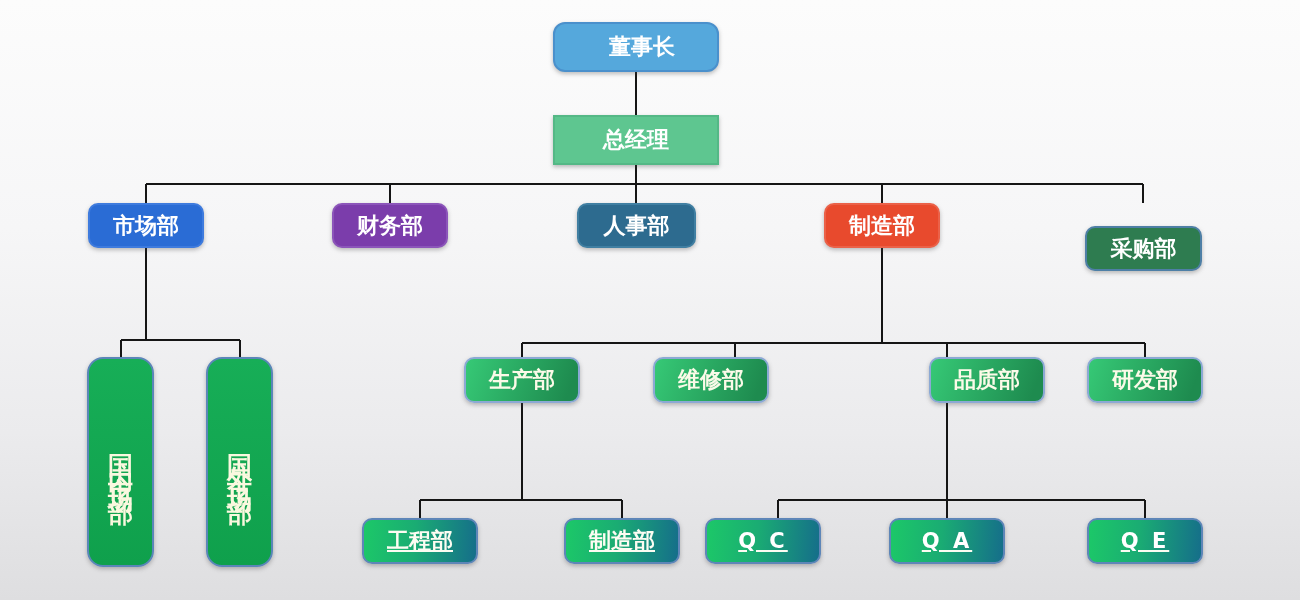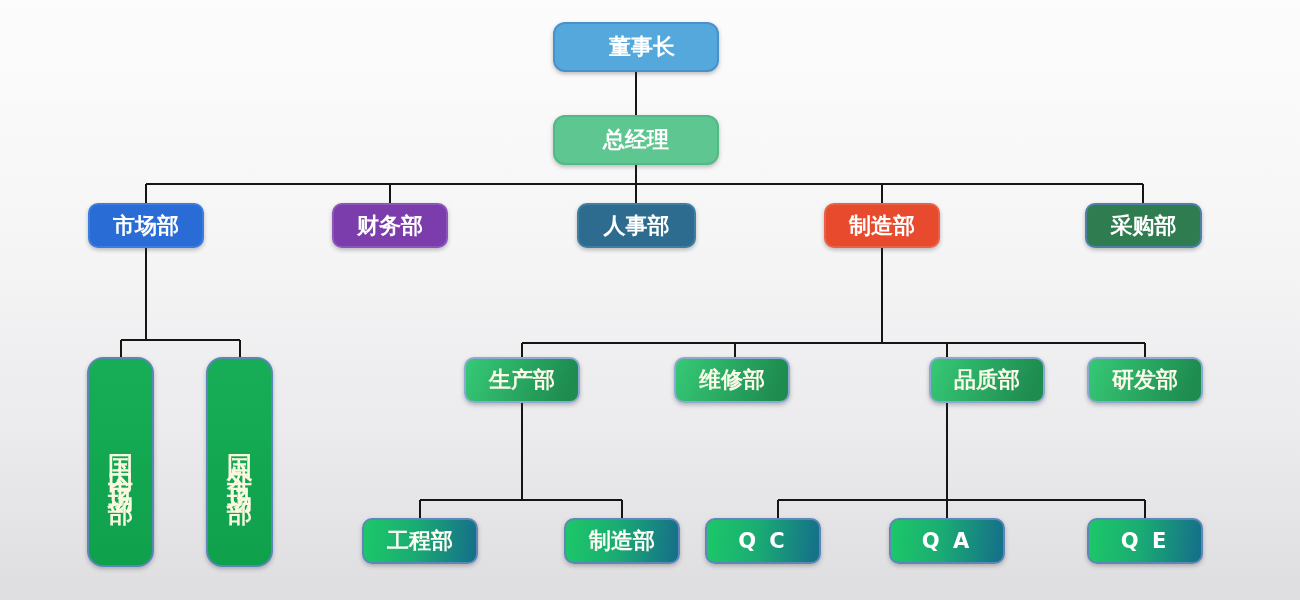--- a/index.html
+++ b/index.html
@@ -16,46 +16,46 @@
   .node{
     position:absolute;display:flex;align-items:center;justify-content:center;
     box-sizing:border-box;border-radius:10px;
     font-weight:bold;font-size:22px;color:#FFFFFF;
     box-shadow:0 2px 4px rgba(70,70,70,0.35);
     cursor:default;
   }
   .node .label{white-space:nowrap;}
   
   .n-chairman{background:#55A8DC;border:2px solid #4A90CC;border-radius:12px;padding-left:12px;}
-  .n-general_manager{background:#5EC690;border:2px solid #54B886;border-radius:12px;}
+  .n-general_manager{background:#5EC690;border:2px solid #54B886;border-radius:0;}
   
   .n-marketing{background:#2A6CD5;border:2px solid #3E7BDE;}
   .n-finance{background:#7B3DAB;border:2px solid #8C55BA;}
   .n-hr{background:#2D6B8F;border:2px solid #407FA2;}
   .n-manufacturing{background:#E84A2D;border:2px solid #EB6148;}
-  .n-purchasing{background:#2E7C50;border:2px solid #4E7FA6;}
+  .n-purchasing{background:#2E7C50;border:2px solid #4E7FA6;margin-top:23px;}
   
   .vnode{
     background:linear-gradient(180deg,#17AE57 0%,#0FA04C 100%);
     border:2px solid #5B86B8;border-radius:16px;
     color:#FAF8DF;
   }
   .vnode .label{
     writing-mode:vertical-rl;text-orientation:upright;
     font-size:25px;letter-spacing:11px;white-space:nowrap;
   }
   
   .gnode{
     background:linear-gradient(110deg,#36C976 0%,#1E8B4F 90%);
     border:2px solid #8CA9D4;color:#FBFAE8;
   }
   
   .tnode{
     background:linear-gradient(95deg,#1CC868 0%,#1AAC73 45%,#156E8A 100%);
-    border:2px solid #5E86B8;color:#FCFCF2;
+    border:2px solid #5E86B8;color:#FCFCF2;text-decoration:underline;
   }
   .tnode.latin .label{letter-spacing:3px;font-size:21px;color:#FFFFFF;}
 </style>
 </head>
 <body>
 
 <div class="canvas">
 
   <svg class="connectors" width="1300" height="600">
     <path fill="none" stroke="#151515" stroke-width="2" d="
@@ -121,21 +121,21 @@
   </div>
 
   <div class="node vnode" style="left:206px;top:357px;width:67px;height:210px">
     <span class="label">国外市场部</span>
   </div>
 
   <div class="node gnode" style="left:464px;top:357px;width:116px;height:46px">
     <span class="label">生产部</span>
   </div>
 
-  <div class="node gnode" style="left:674px;top:357px;width:116px;height:46px">
+  <div class="node gnode" style="left:653px;top:357px;width:116px;height:46px">
     <span class="label">维修部</span>
   </div>
 
   <div class="node gnode" style="left:929px;top:357px;width:116px;height:46px">
     <span class="label">品质部</span>
   </div>
 
   <div class="node gnode" style="left:1087px;top:357px;width:116px;height:46px">
     <span class="label">研发部</span>
   </div>

